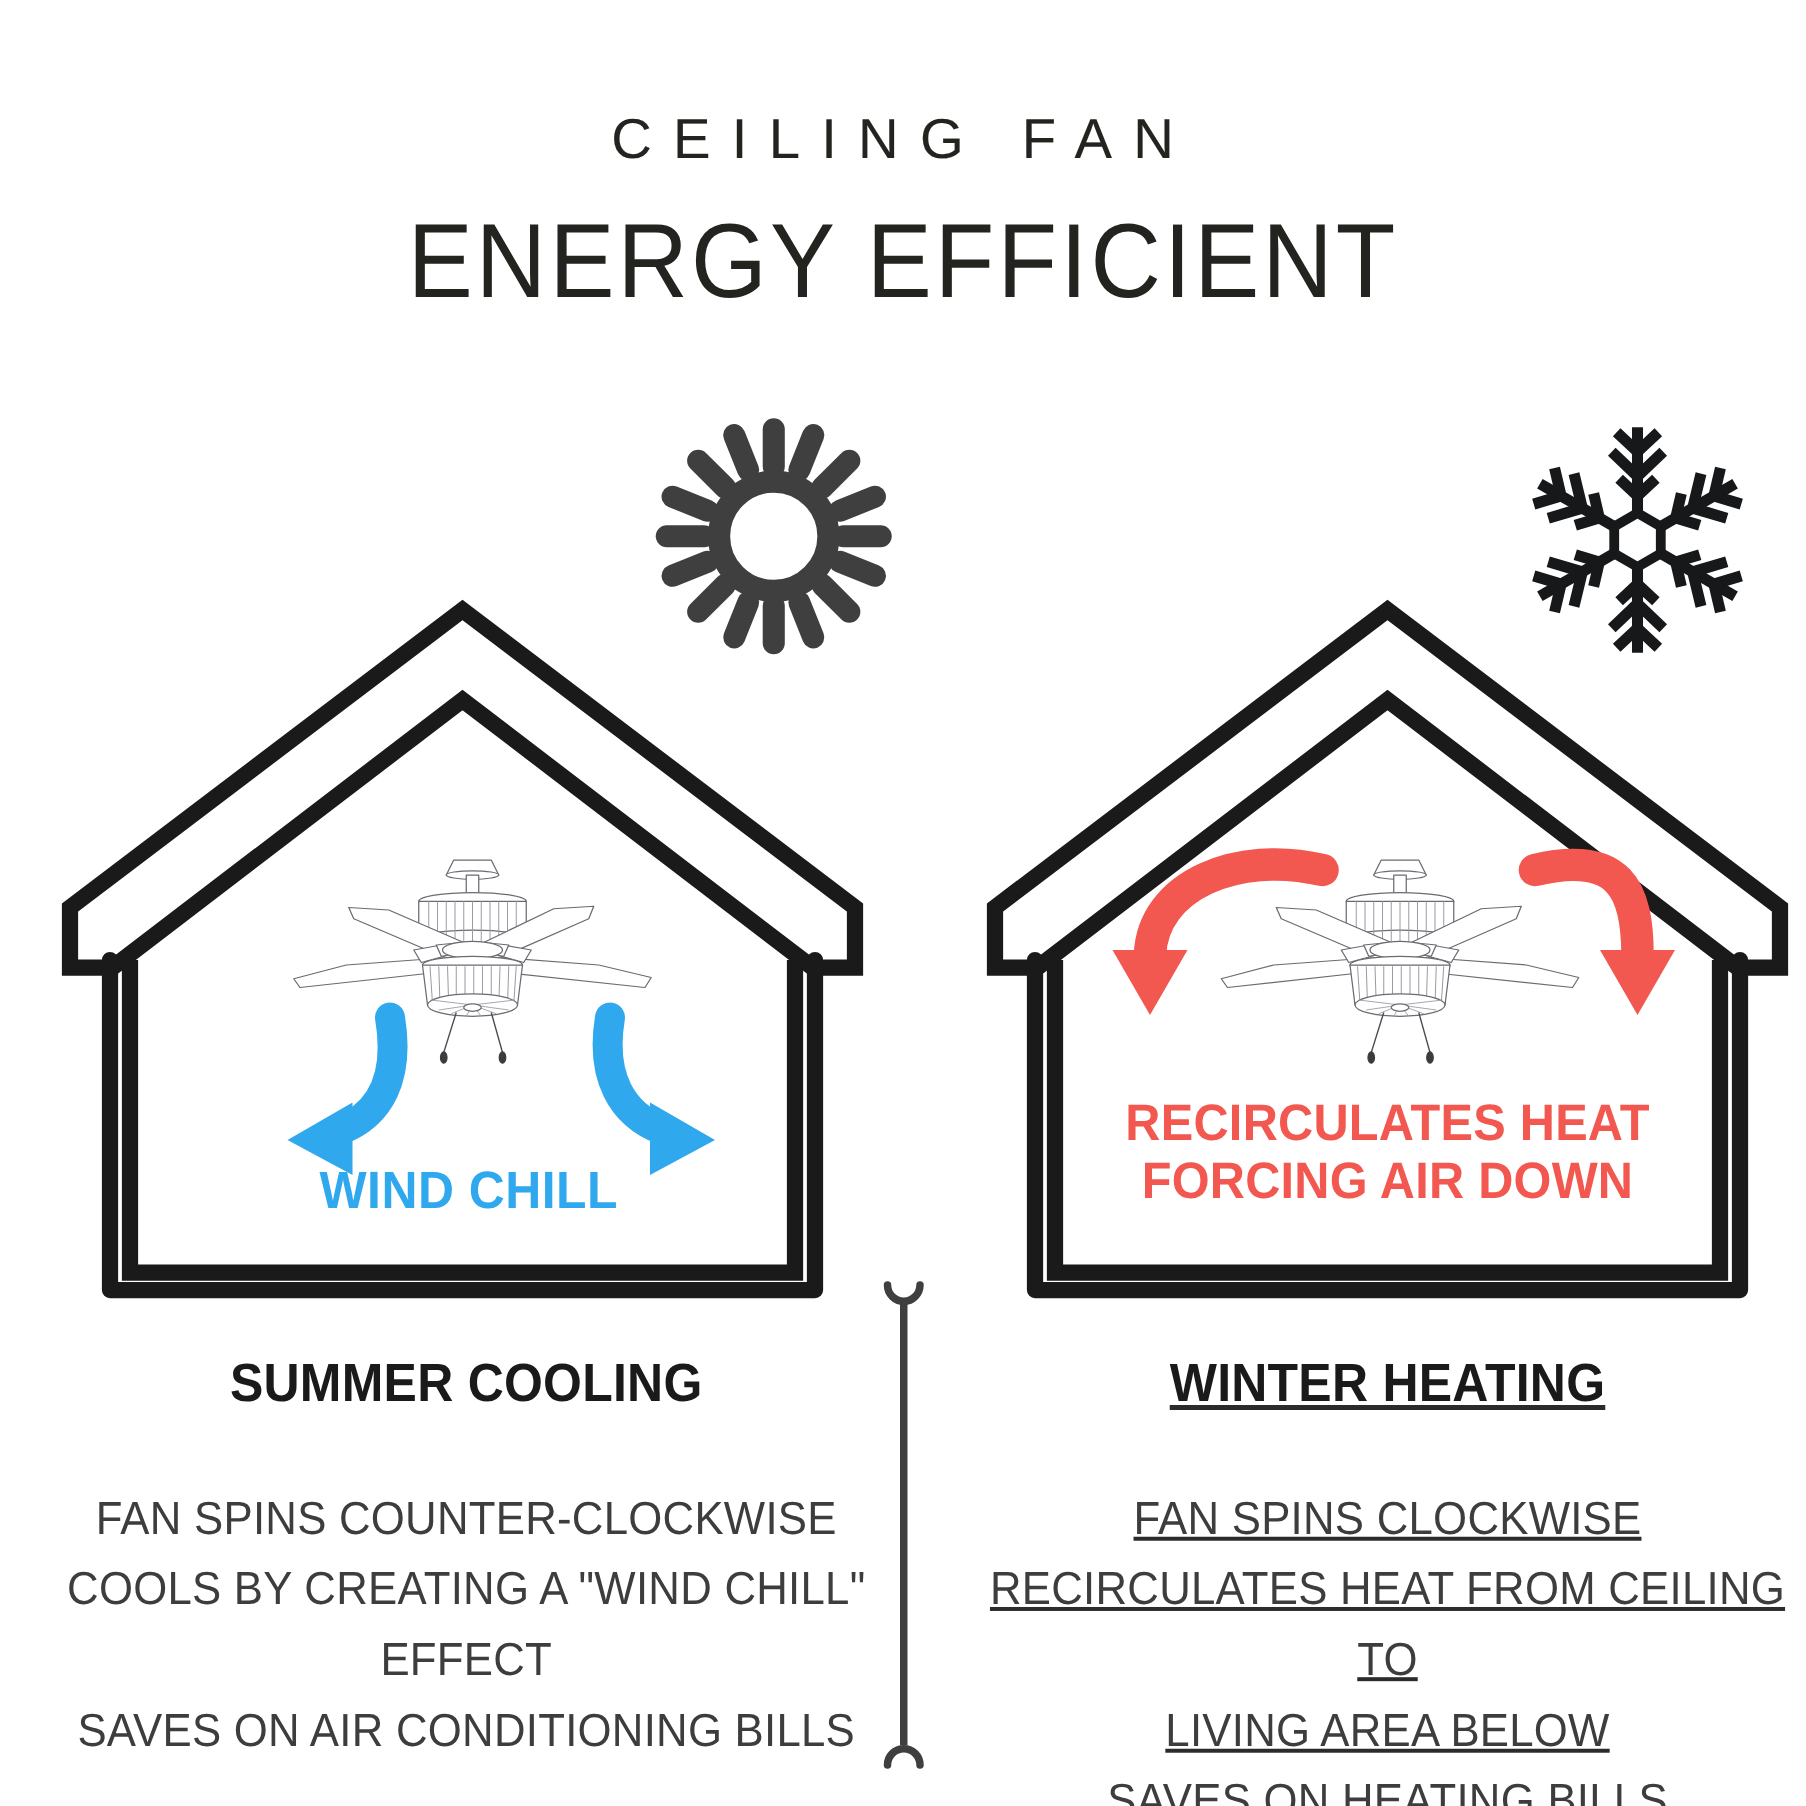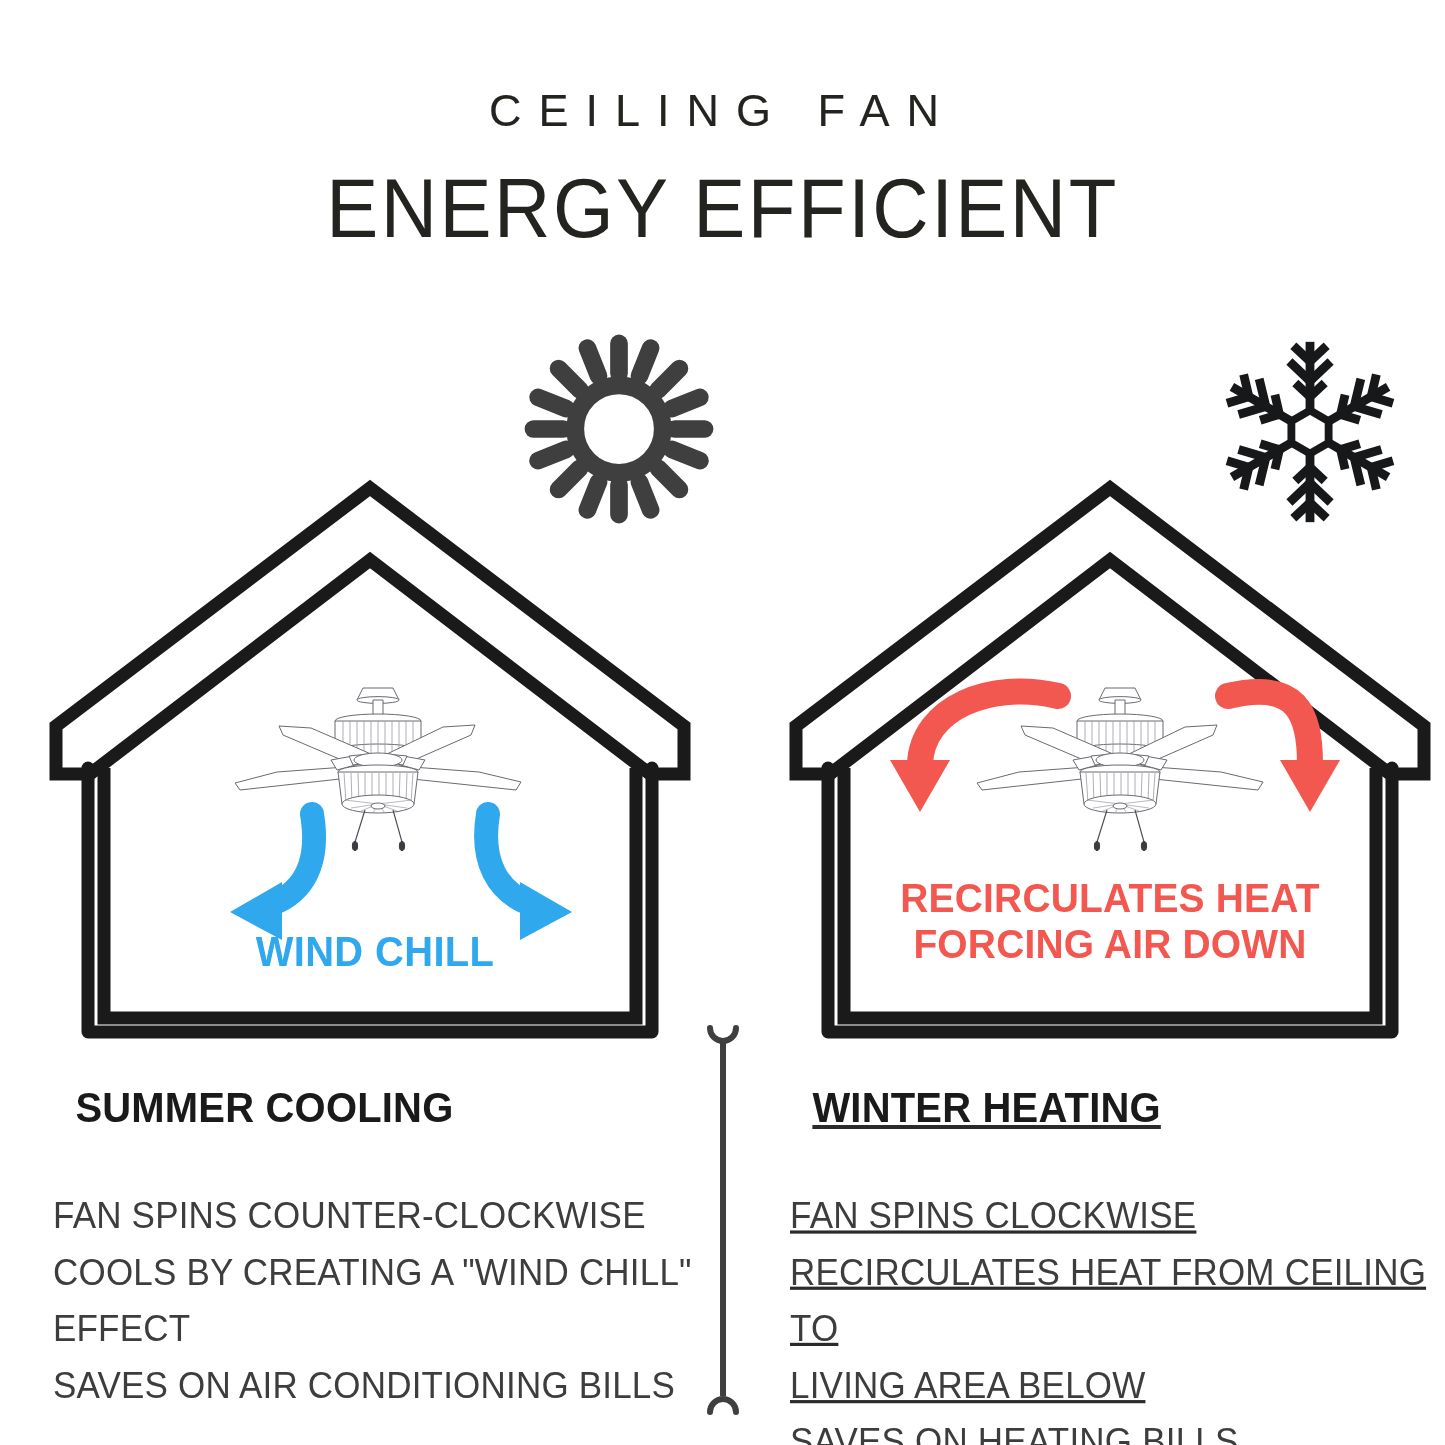--- a/index.html
+++ b/index.html
@@ -137,20 +137,21 @@
     top: 984px;
     width: 50px;
     height: 392px;
   }
 
   
   .col {
     position: absolute;
     top: 1046px;
     width: 640px;
+    text-align: center;
   }
   .col.left  { left: 53px; }
   .col.right { left: 790px; text-decoration: underline; }
 
   .col-title {
     font-family: "Liberation Sans", sans-serif;
     font-weight: bold;
     font-size: 43px;
     letter-spacing: 0.2px;
     color: #1a1a1a;

